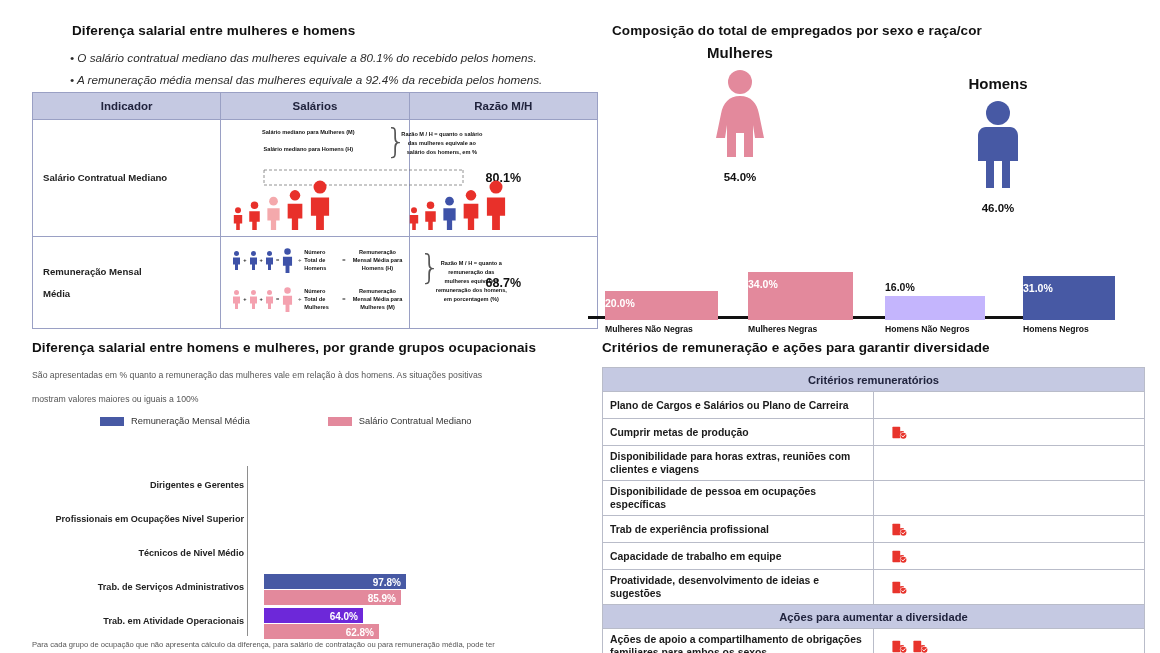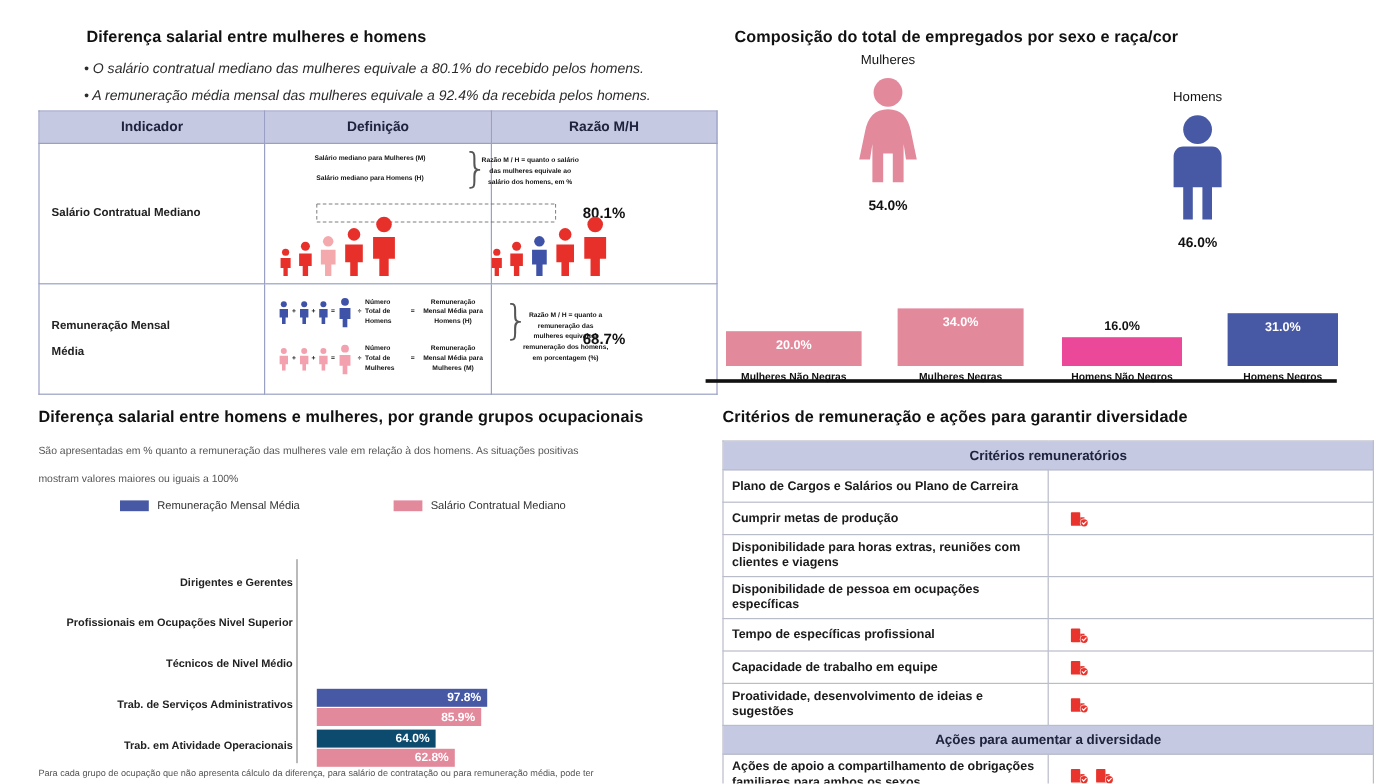--- a/index.html
+++ b/index.html
@@ -70,25 +70,25 @@
   .bar .v {
     position: absolute; right: 5px; top: 50%; transform: translateY(-50%);
     font-size: 10px; font-weight: bold; color: #fff;
   }
 
   .footnote { font-size: 7.6px; color: #555; margin-top: 2px; line-height: 1.3; }
 
   
   .comp { position: relative; height: 230px; }
   .pcol { position: absolute; text-align: center; width: 180px; }
-  .pcol .cap { font-size: 11px; font-weight: normal; color: #111; }
+  .pcol .cap { font-size: 15px; font-weight: bold; color: #111; }
   .pcol .pct { font-size: 11.5px; font-weight: bold; color: #111; }
 
   .colbars { position: relative; height: 66px; margin-top: 4px; }
-  .cb { position: absolute; bottom: 18px; text-align: center; }
+  .cb { position: absolute; bottom: 3px; }
   .cb .fill { position: relative; }
   .cb .inval {
     position: absolute; left: 0; right: 0; top: 6px;
     font-size: 10.5px; font-weight: bold; color: #fff;
   }
   .cb .outval {
     position: absolute; left: 0; right: 0; bottom: 100%; margin-bottom: 3px;
     font-size: 10.5px; font-weight: bold; color: #111;
   }
   .baseline { position: absolute; left: 8px; right: 46px; bottom: 4px; height: 3px; background: #111; }
@@ -118,21 +118,21 @@
     <div class="bullets" style="position:absolute;left:32px;top:45px;width:520px;">
       <div class="bullet">O salário contratual mediano das mulheres equivale a 80.1% do recebido pelos homens.</div>
       <div class="bullet">A remuneração média mensal das mulheres equivale a 92.4% da recebida pelos homens.</div>
     </div>
 
     <div style="position:absolute;left:32px;top:88px;">
       <table class="t1">
         <tbody>
             <tr>
           <th>Indicador</th>
-          <th>Definição</th>
+          <th>Salários</th>
           <th>Razão M/H</th>
         </tr>
 
         <tr>
           <td class="c-ind">Salário Contratual Mediano</td>
           <td class="c-def">
             <div class="defbox">
               <div style="position:absolute;left:6px;top:4px;width:150px;">
                 <div class="mini c" style="margin-bottom:9px;">Salário mediano para Mulheres (M)</div>
                 <div class="mini c">Salário mediano para Homens (H)</div>
@@ -341,21 +341,21 @@
           </div>
           <div class="bar" style="width:137px;background:#E3899C;margin-top:1px;">
             <span class="v">85.9%</span>
           </div>
         </div>
       </div>
 
       <div class="grow" style="top:138px;">
         <div class="glabel">Trab. em Atividade Operacionais</div>
         <div class="bars" style="top:4px;">
-          <div class="bar" style="width:99px;background:#0c4a6e;">
+          <div class="bar" style="width:99px;background:#6d28d9;">
             <span class="v">64.0%</span>
           </div>
           <div class="bar" style="width:115px;background:#E3899C;margin-top:1px;">
             <span class="v">62.8%</span>
           </div>
         </div>
       </div>
     </div>
 
     <div class="footnote" style="position:absolute;left:32px;top:638px;width:530px;">Para cada grupo de ocupação que não apresenta cálculo da diferença, para salário de contratação ou para remuneração média, pode ter</div>
@@ -401,21 +401,21 @@
       </div>
 
       <div class="cb" style="left:168px;width:105px;">
         <div class="fill" style="height:48px;background:#E3899C;">
           <span class="inval">34.0%</span>
         </div>
         <div class="cblabel">Mulheres Negras</div>
       </div>
 
       <div class="cb" style="left:305px;width:100px;">
-        <div class="fill" style="height:24px;background:#ec4899;">
+        <div class="fill" style="height:24px;background:#c4b5fd;">
           <span class="outval">16.0%</span>
         </div>
         <div class="cblabel">Homens Não Negros</div>
       </div>
 
       <div class="cb" style="left:443px;width:92px;">
         <div class="fill" style="height:44px;background:#4759A4;">
           <span class="inval">31.0%</span>
         </div>
         <div class="cblabel">Homens Negros</div>
@@ -458,21 +458,21 @@
                 <div class="icons"></div>
               </td>
         </tr>
         <tr>
           <td class="lbl">Disponibilidade de pessoa em ocupações específicas</td>
           <td class="mark">
                 <div class="icons"></div>
               </td>
         </tr>
         <tr>
-          <td class="lbl">Tempo de específicas profissional</td>
+          <td class="lbl">Trab de experiência profissional</td>
           <td class="mark">
                 <div class="icons">
             <svg width="17" height="17" viewBox="0 0 24 24">
                     <g fill="#E8342C">
                       <rect x="2" y="4" width="11" height="16" rx="1"></rect>
                       <rect x="13" y="10" width="5" height="10"></rect>
                       <circle cx="17.5" cy="16.5" r="5" fill="#fff"></circle>
                       <circle cx="17.5" cy="16.5" r="4.3" fill="#E8342C"></circle>
                       <path d="M15.4 16.6 l1.5 1.6 l3 -3.2" stroke="#fff" stroke-width="1.4" fill="none" stroke-linecap="round"></path>
                     </g>

